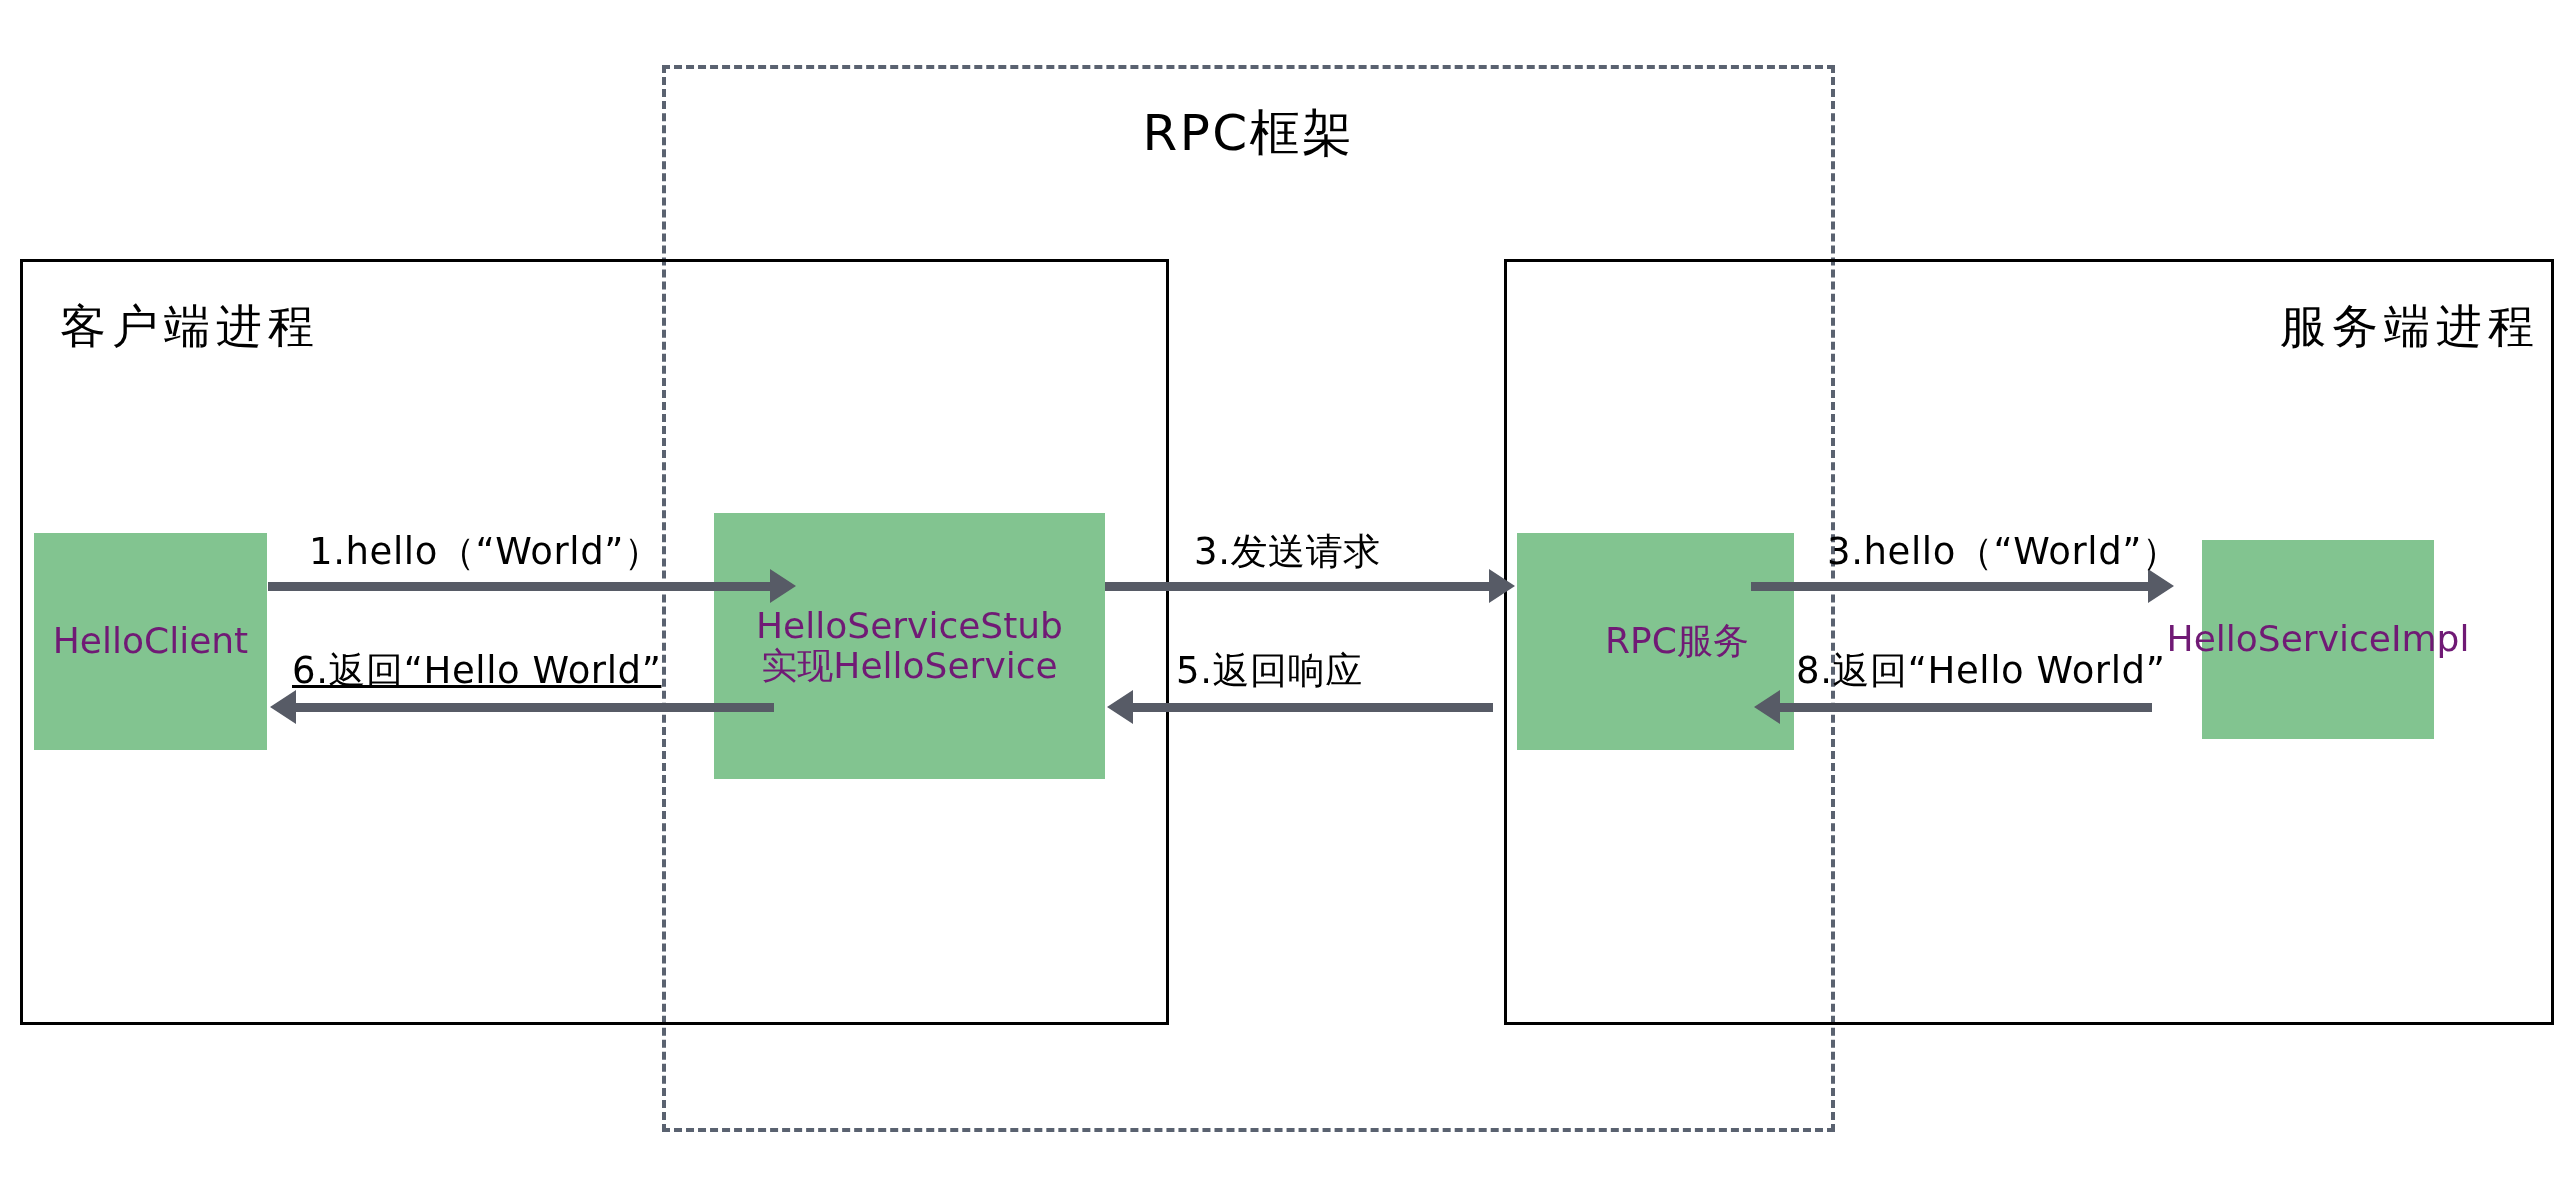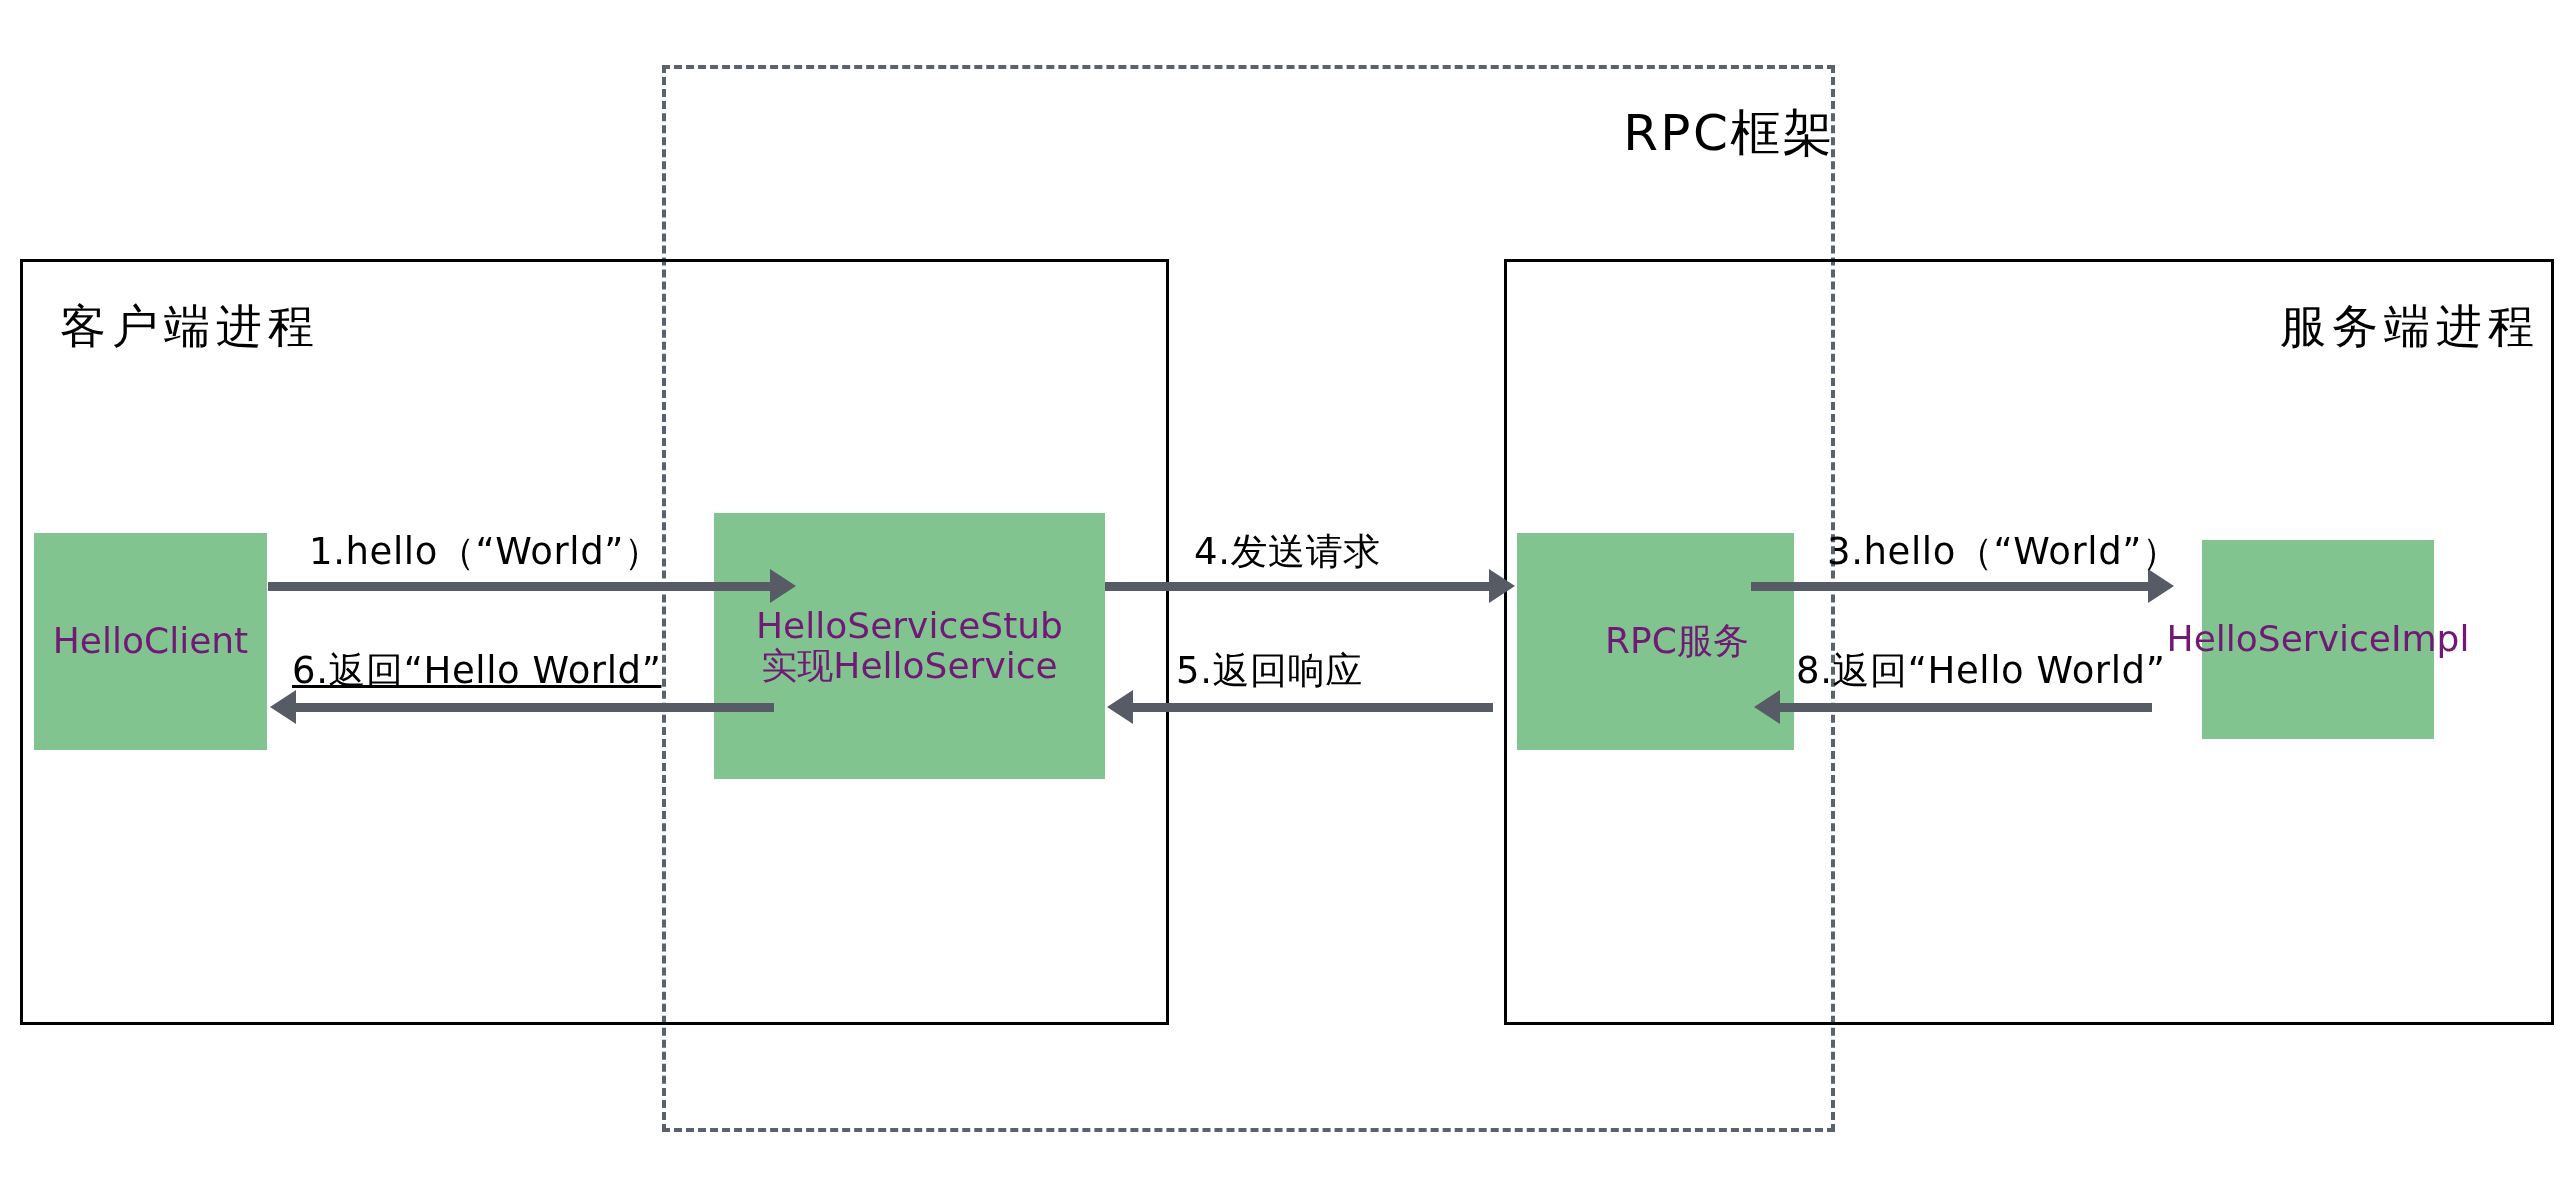--- a/index.html
+++ b/index.html
@@ -14,21 +14,21 @@
 
   .proc-label{position:absolute;font-size:46px;color:#000;letter-spacing:6px;
               white-space:nowrap;font-weight:400;}
   #client-proc-label{left:60px;top:296px;}
   #server-proc-label{right:36px;top:296px;}
 
   
   #rpc-frame{position:absolute;left:662px;top:65px;width:1173px;height:1067px;
              border:4.2px dashed #5a6270;box-sizing:border-box;background:transparent;}
   #rpc-frame-title{position:absolute;left:662px;top:100px;width:1173px;
-                   text-align:right;font-size:50px;color:#000;letter-spacing:2.4px;}
+                   text-align:center;font-size:50px;color:#000;letter-spacing:2.4px;}
 
   
   .node{position:absolute;background:#82c490;color:#701a75;
         display:flex;flex-direction:column;align-items:center;justify-content:center;
         text-align:center;line-height:1.12;font-size:36px;white-space:nowrap;}
   #node-helloclient{left:34px;top:533px;width:233px;height:217px;}
   #node-stub{left:714px;top:513px;width:391px;height:266px;}
   #node-rpcservice{left:1517px;top:533px;width:234px;height:217px;padding-left:43px;}
   #node-helloserviceimpl{left:2174px;top:540px;width:232px;height:199px;overflow:visible;margin-left:28px;}
   #node-helloserviceimpl .node-line{position:relative;width:338px;left:0;}
@@ -93,20 +93,20 @@
   </div>
 
   <div id="arrow-1" class="arrow right"></div>
   <div id="arrow-6" class="arrow left"></div>
   <div id="arrow-2" class="arrow right"></div>
   <div id="arrow-5" class="arrow left"></div>
   <div id="arrow-3" class="arrow right"></div>
   <div id="arrow-4" class="arrow left"></div>
 
   <div id="label-1" class="arrow-label">1.hello（“World”）</div>
-  <div id="label-2" class="arrow-label">4.发送请求</div>
+  <div id="label-2" class="arrow-label">3.发送请求</div>
   <div id="label-3" class="arrow-label">3.hello（“World”）</div>
   <div id="label-4" class="arrow-label">8.返回“Hello World”</div>
   <div id="label-5" class="arrow-label">5.返回响应</div>
   <div id="label-6" class="arrow-label">6.返回“Hello World”</div>
 
 </div>
 
 
 </body></html>

